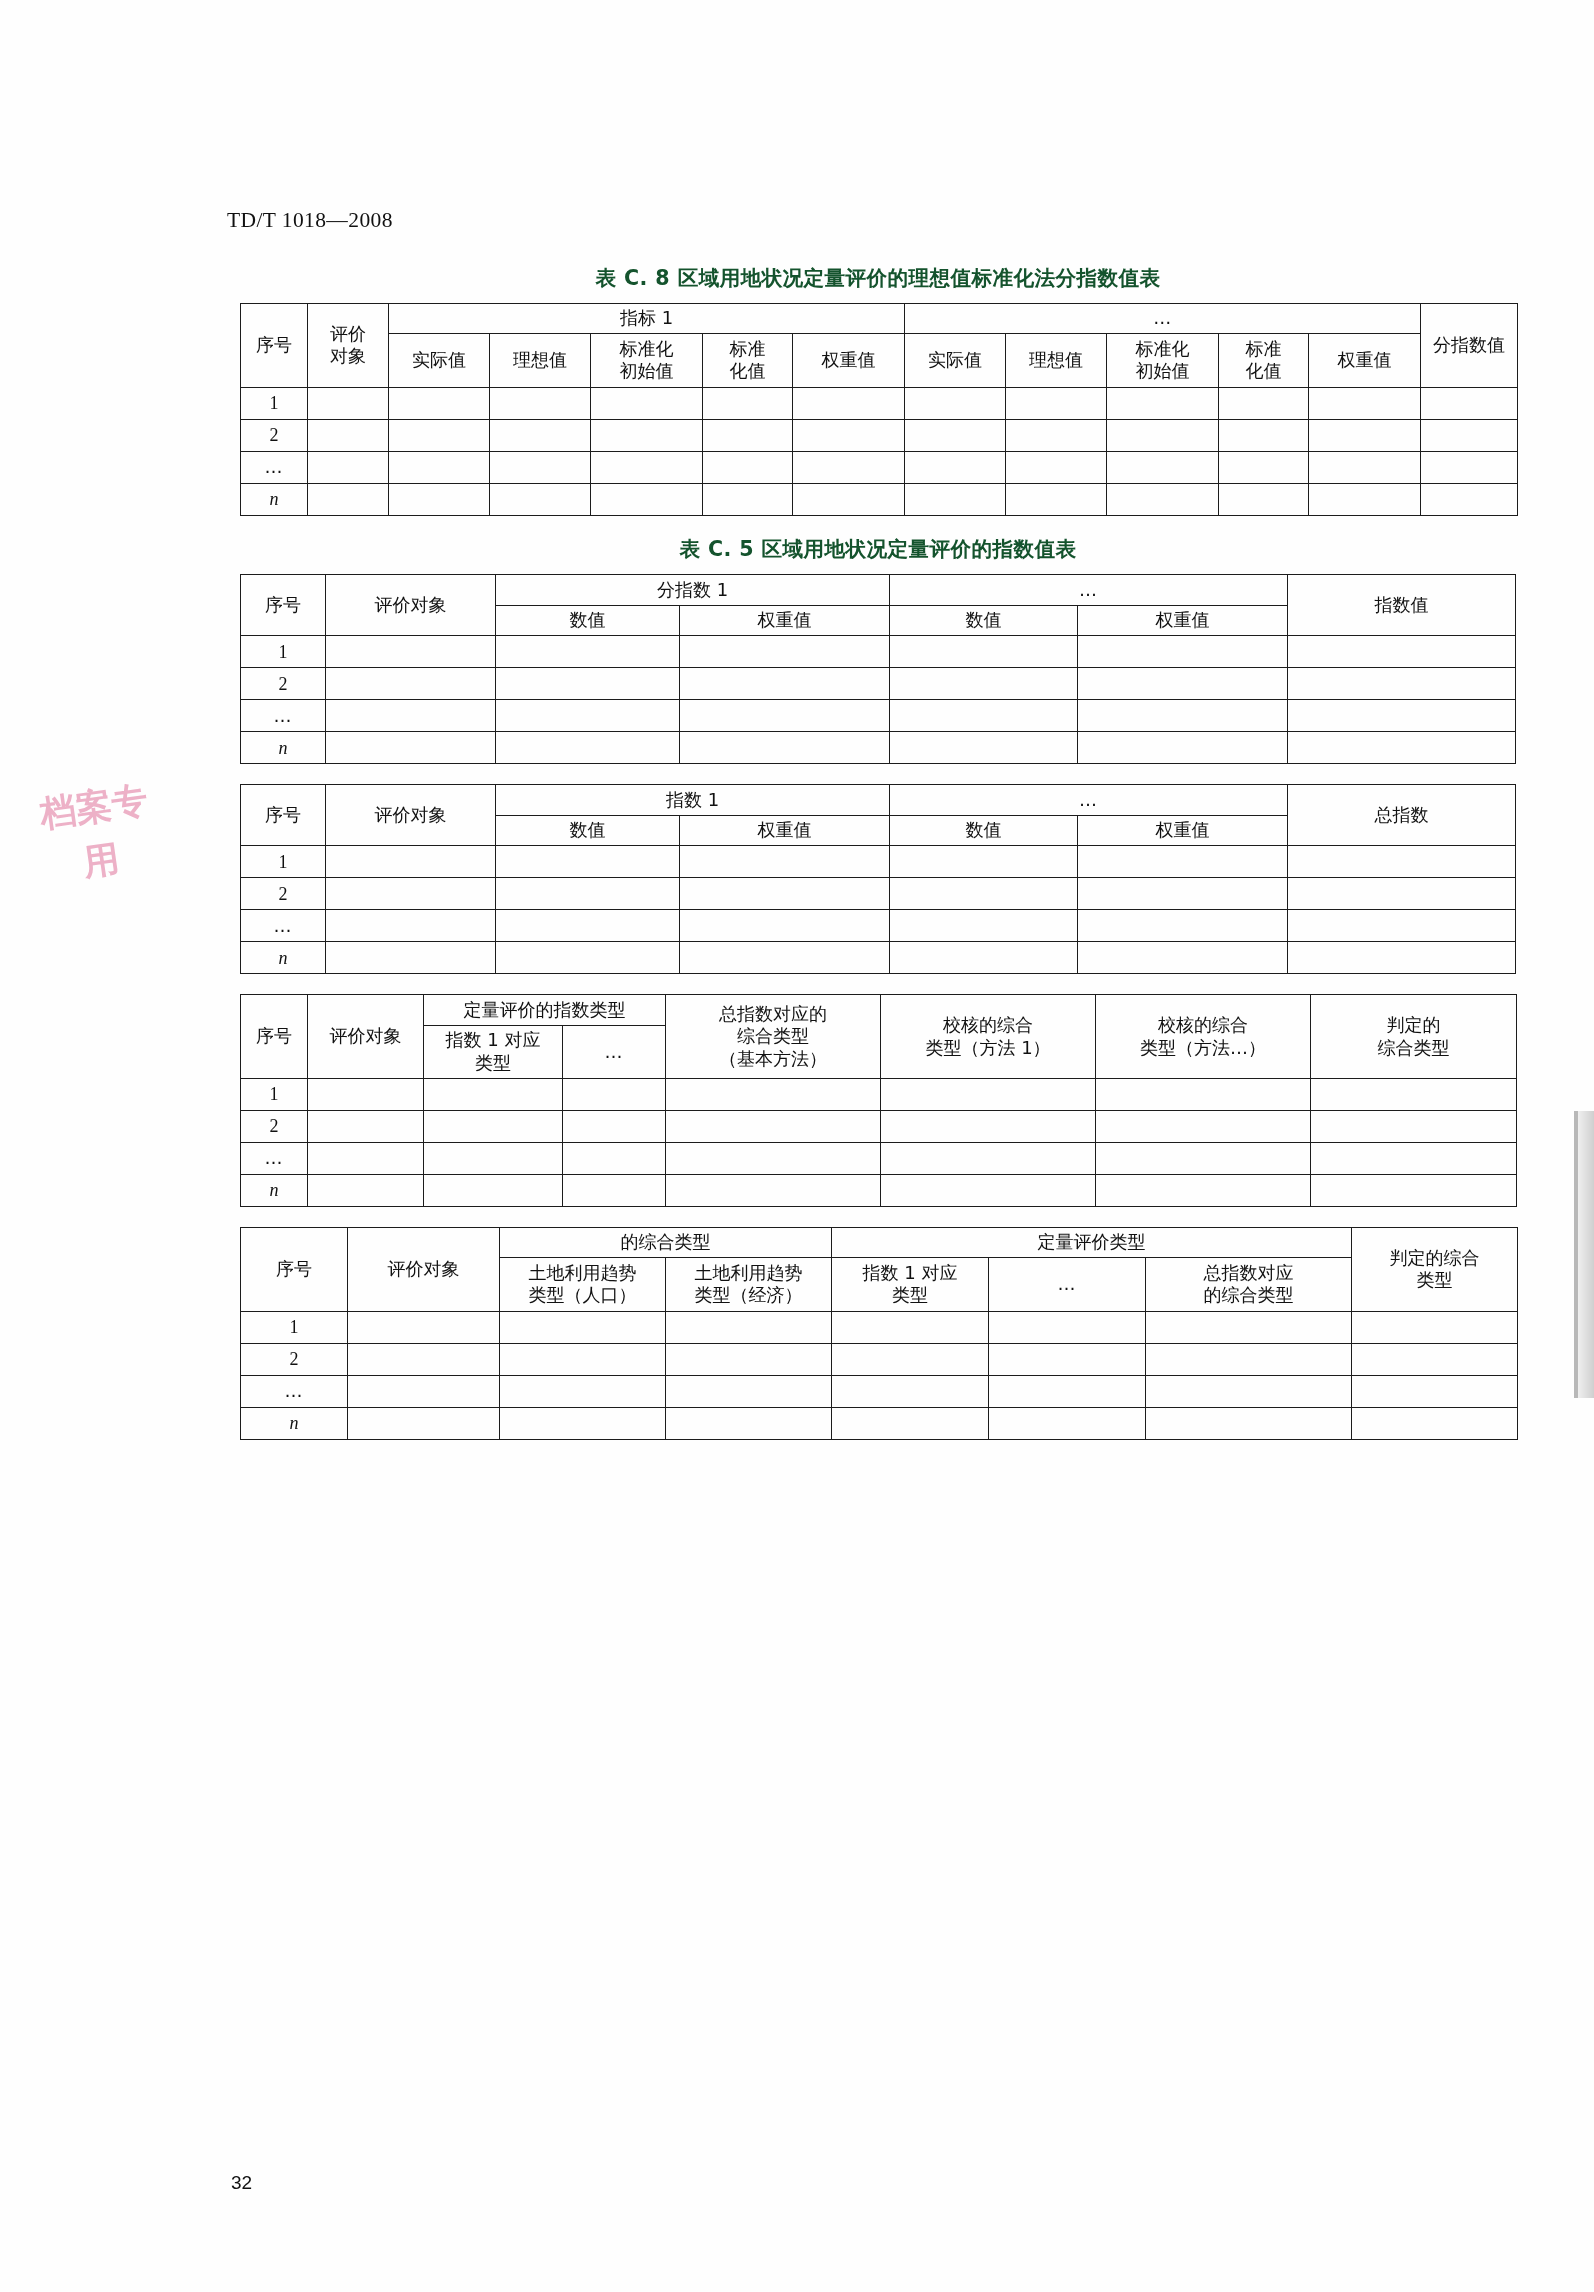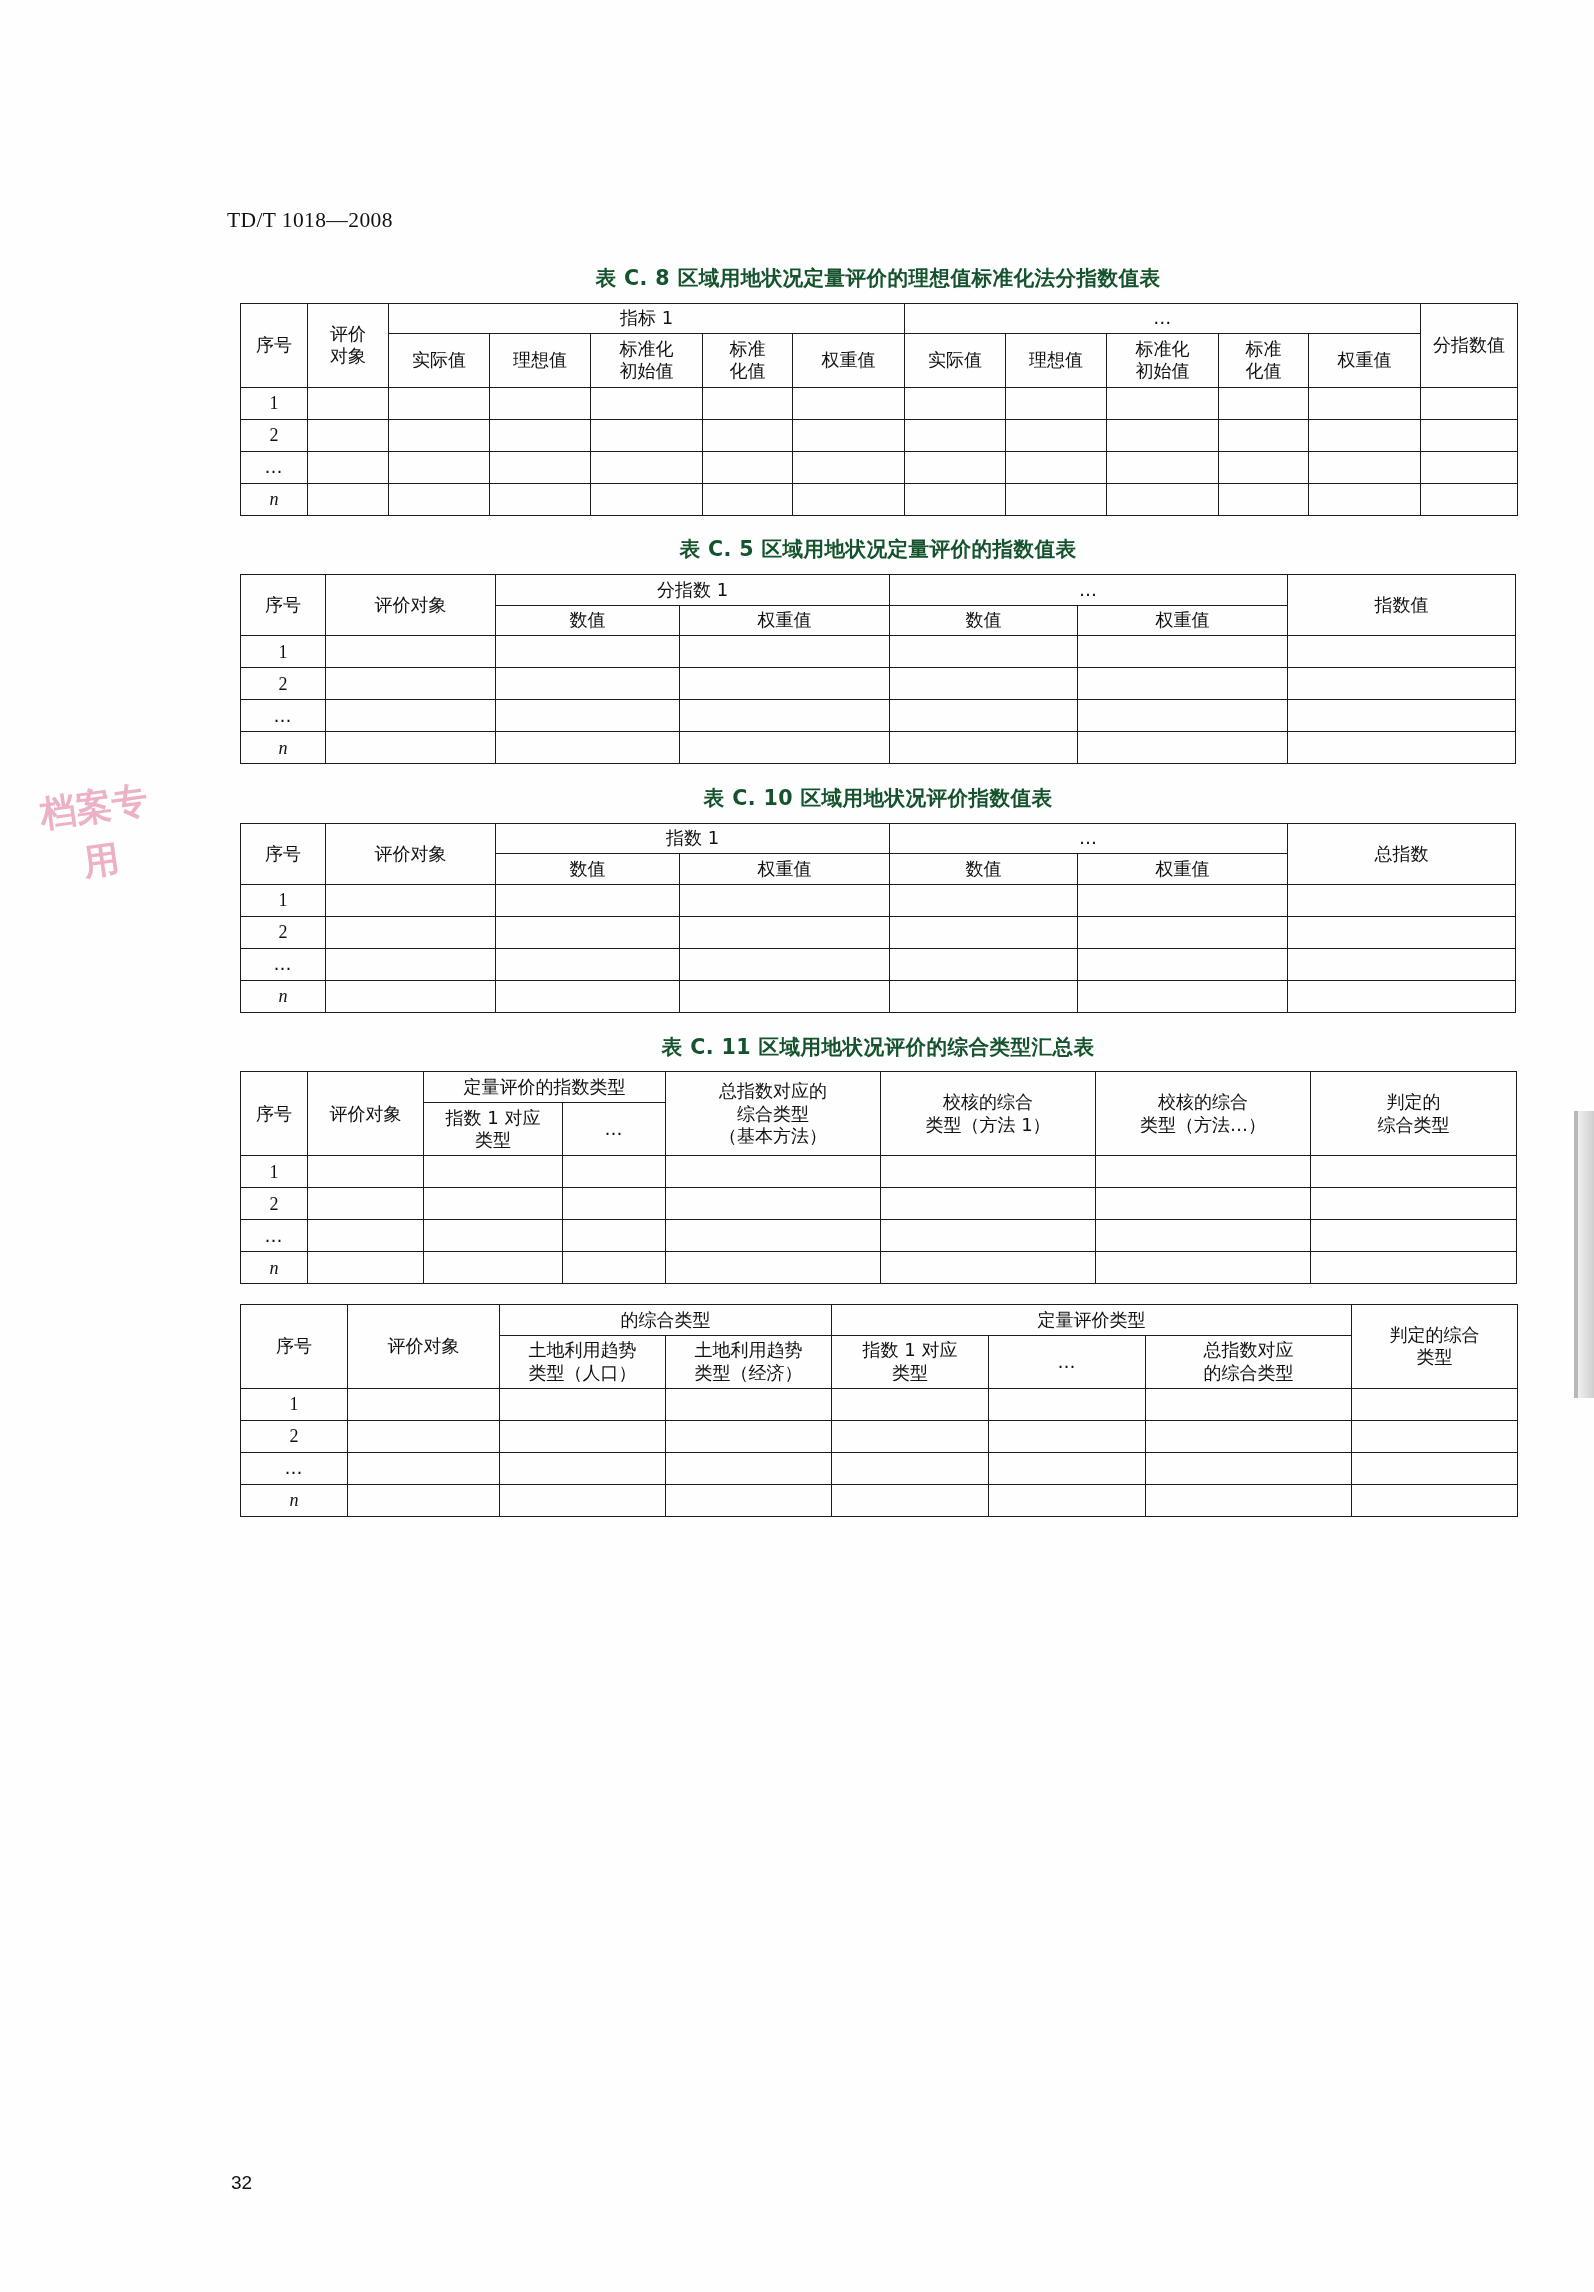--- a/index.html
+++ b/index.html
@@ -306,21 +306,20 @@
             <td></td>
               <td></td>
             <td></td>
               <td></td>
           </tr>
         </tbody>
       </table>
     </div>
 
     <div class="blk">
-      <div class="tbl-title">表 C. 10    区域用地状况评价指数值表</div>
       <table class="doc">
         <colgroup>
           <col style="width:85px">
           <col style="width:170px">
           <col style="width:184px">
           <col style="width:210px">
           <col style="width:188px">
           <col style="width:210px">
           <col style="width:228px">
         </colgroup>
@@ -372,21 +371,20 @@
             <td></td>
               <td></td>
             <td></td>
               <td></td>
           </tr>
         </tbody>
       </table>
     </div>
 
     <div class="blk">
-      <div class="tbl-title">表 C. 11    区域用地状况评价的综合类型汇总表</div>
       <table class="doc">
         <colgroup>
           <col style="width:67px">
           <col style="width:116px">
           <col style="width:139px">
           <col style="width:103px">
           <col style="width:215px">
           <col style="width:215px">
           <col style="width:215px">
           <col style="width:206px">

